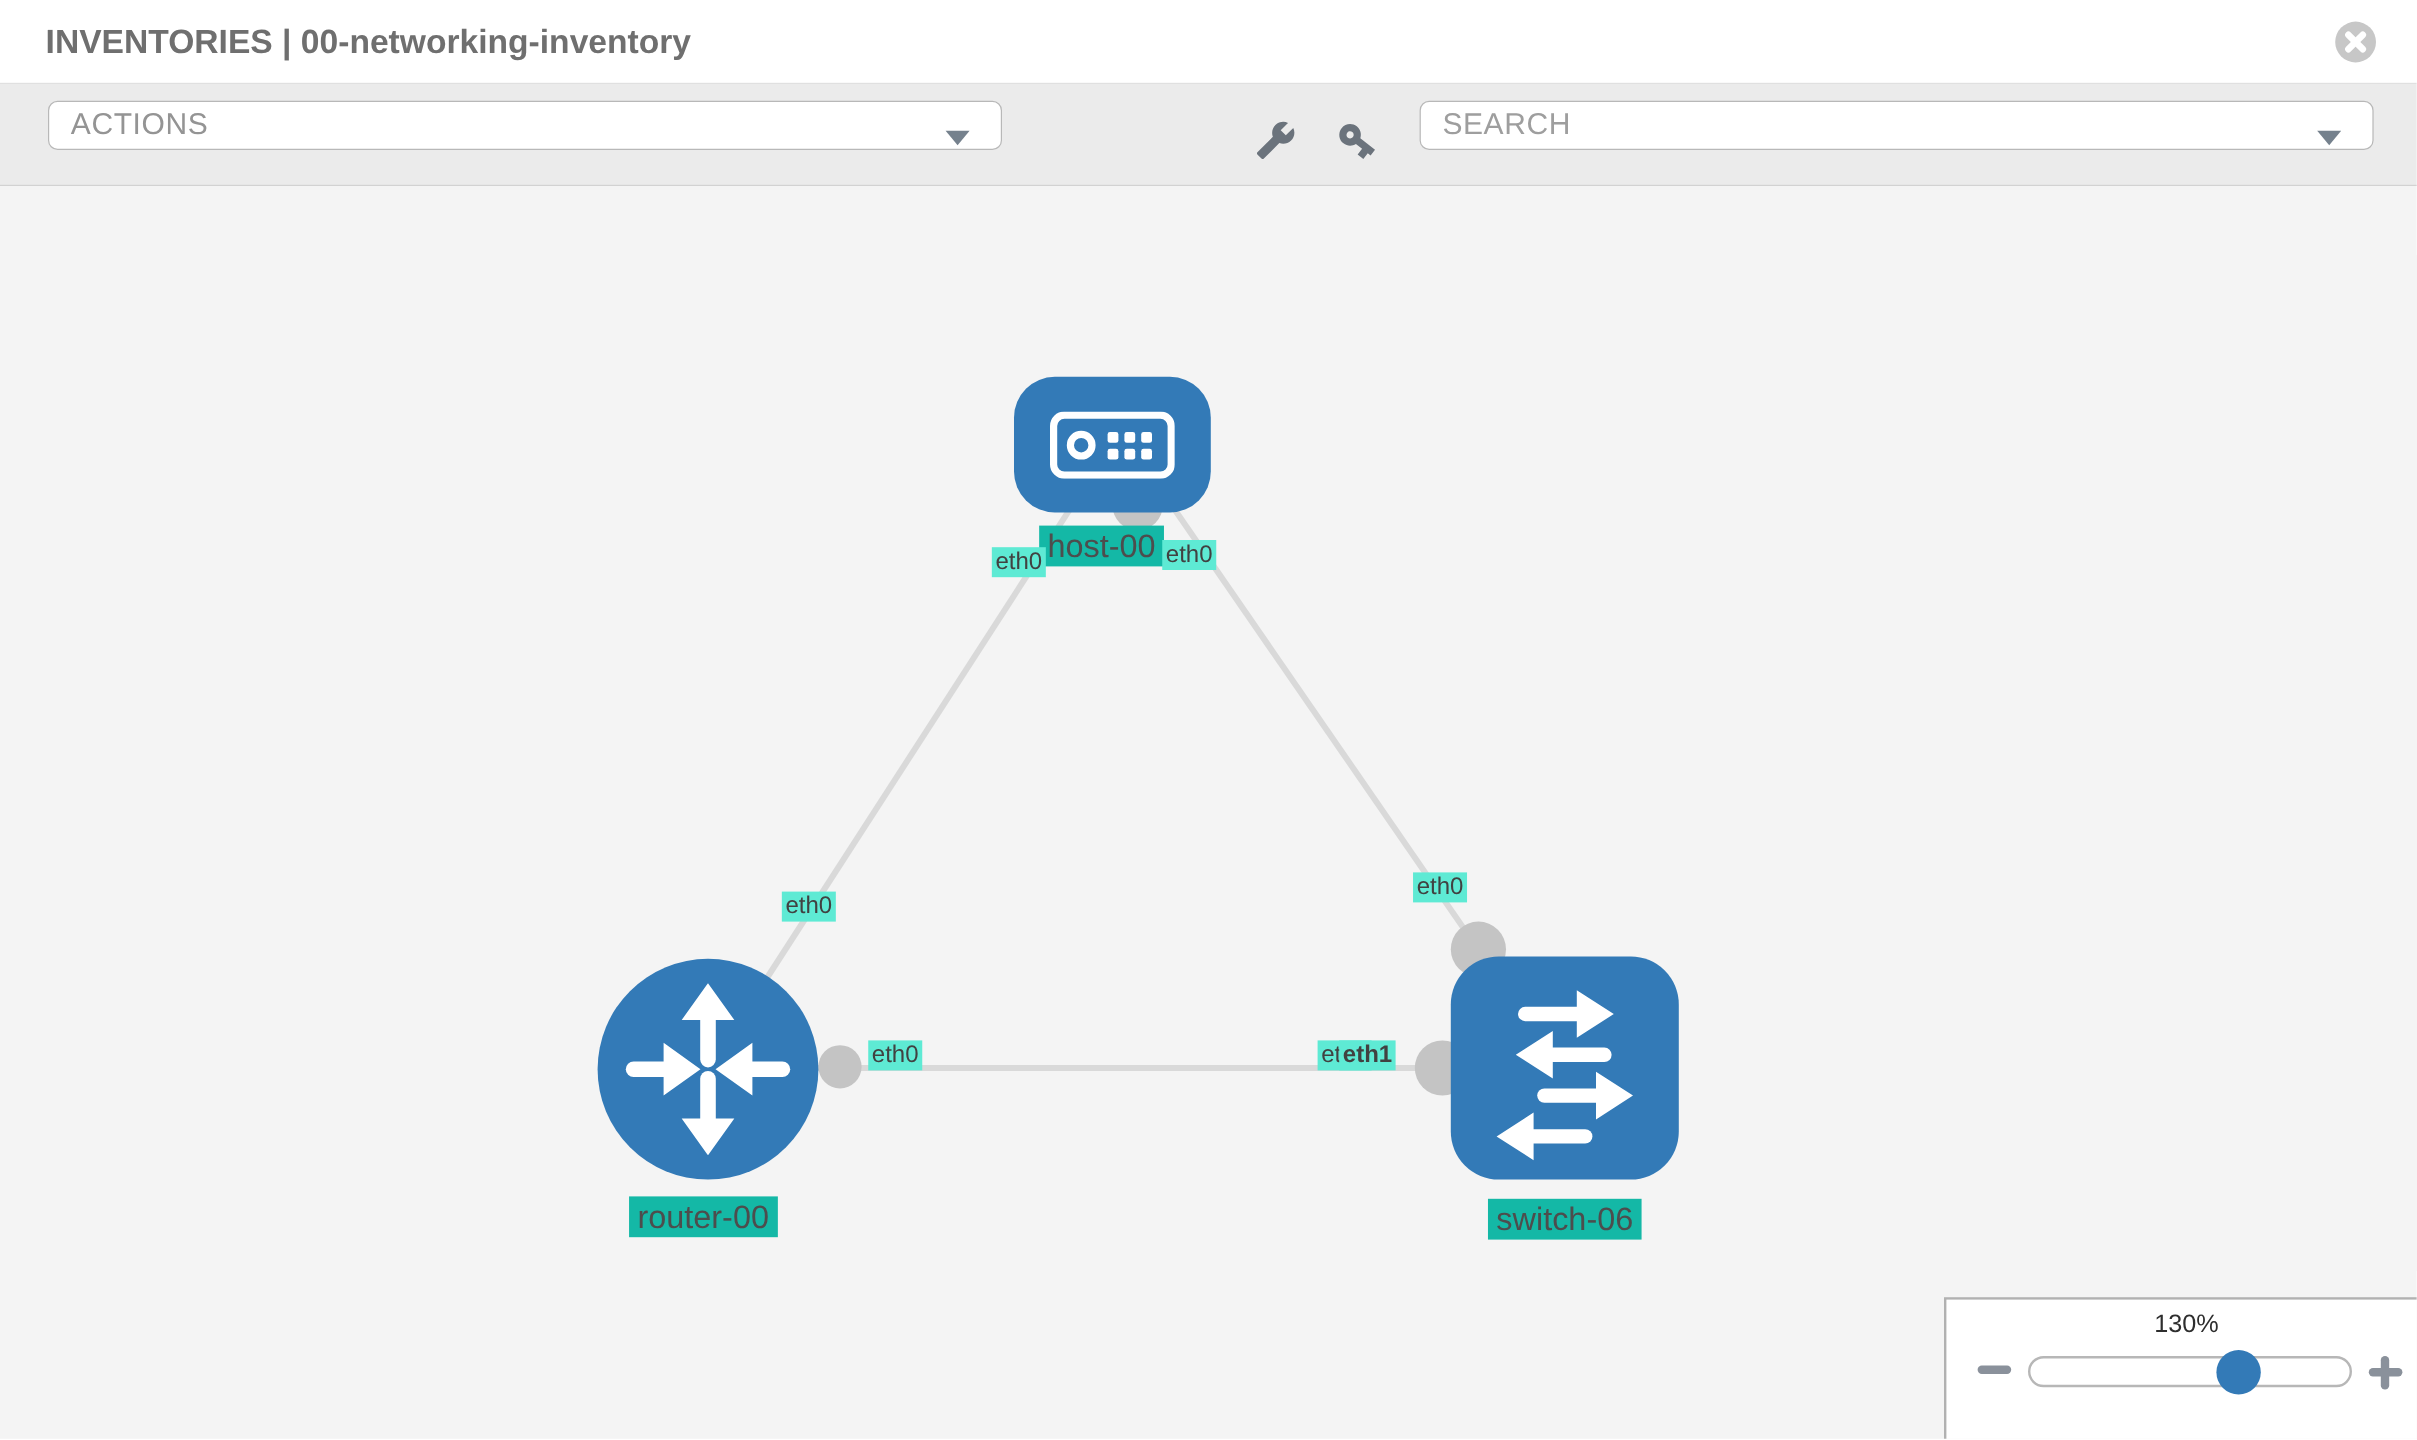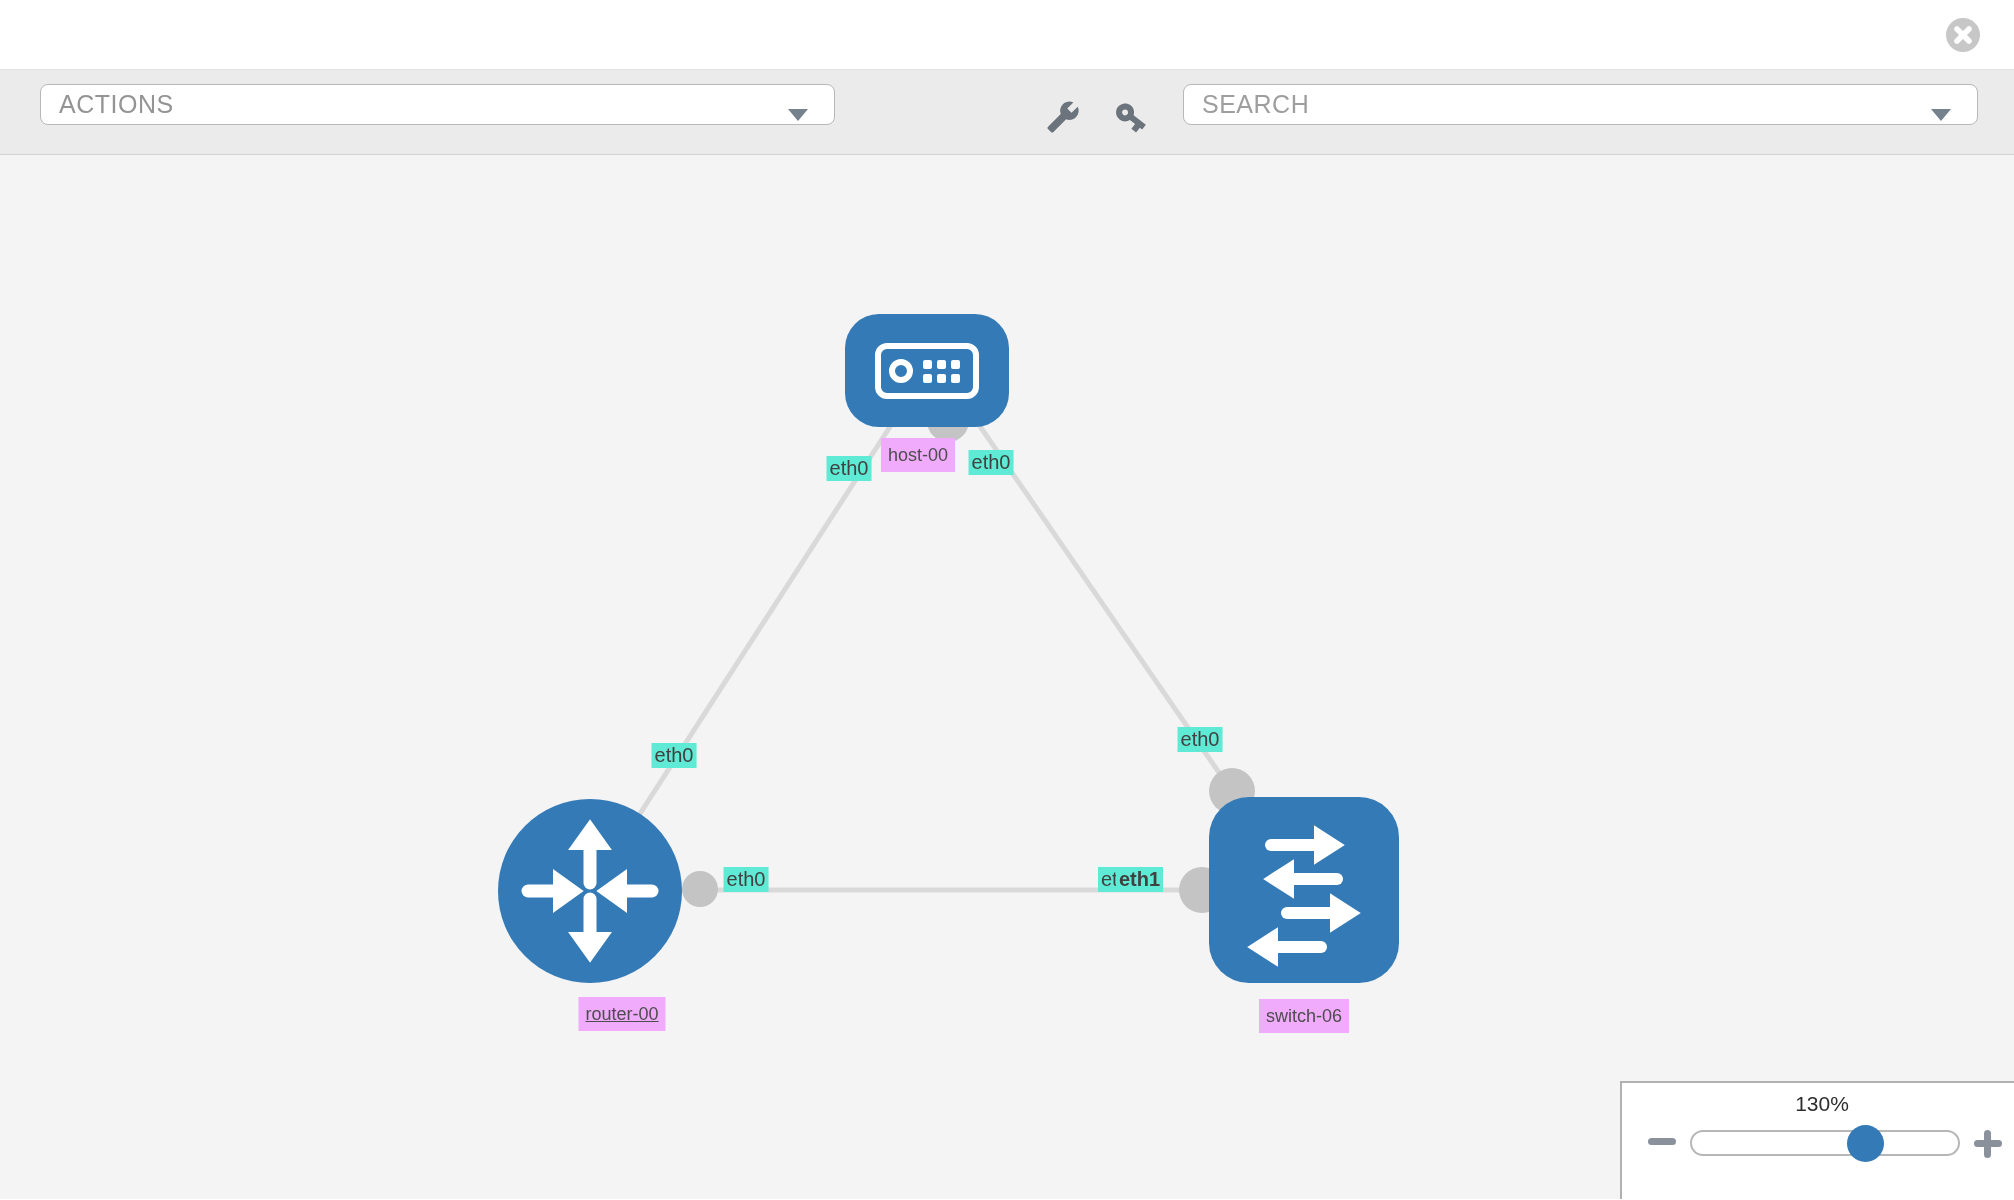--- a/index.html
+++ b/index.html
@@ -37,24 +37,24 @@
   .net-svg{position:absolute;left:0;top:0;}
   .net-svg .link{stroke:var(--link-gray);stroke-width:5px;}
   .net-svg .iface-dot{fill:var(--dot-gray);}
 
   .node{position:absolute;background:var(--node-blue);border:none;cursor:pointer;padding:0;
     display:flex;align-items:center;justify-content:center;}
   .node-host{left:845px;top:159px;width:164px;height:113px;border-radius:34px;}
   .node-router{left:498px;top:644px;width:184px;height:184px;border-radius:50%;}
   .node-switch{left:1209px;top:642px;width:190px;height:186px;border-radius:40px;}
 
-  .node-label{position:absolute;transform:translateX(-50%);background:#f0abfc;color:#4d4d4d;
-    font-size:18px;line-height:34px;padding:0 7px;white-space:nowrap;}
+  .node-label{position:absolute;transform:translateX(-50%);background:#14b8a6;color:#4d4d4d;
+    font-size:27px;line-height:34px;padding:0 7px;white-space:nowrap;}
   .lbl-host{left:918px;top:283px;}
-  .lbl-router{left:622px;top:842px;text-decoration:underline;}
+  .lbl-router{left:586px;top:842px;}
   .lbl-switch{left:1304px;top:844px;}
 
   .iface-label{position:absolute;background:#5eead4;color:#414141;font-size:20px;line-height:25px;
     padding:0 3px;white-space:nowrap;}
   .center-x{transform:translateX(-50%);}
   .if-a-host{left:849px;top:301px;}
   .if-a-router{left:674px;top:588px;}
   .if-b-host{left:991px;top:295px;}
   .if-b-switch{left:1200px;top:572px;}
   .if-c-router{left:746px;top:712px;}
@@ -72,20 +72,21 @@
   .zoom-thumb{position:absolute;top:42px;left:225px;width:37px;height:37px;border-radius:50%;
     background:var(--node-blue);border:none;cursor:grab;padding:0;}
   .zoom-plus{position:absolute;left:352px;top:47px;width:28px;height:28px;background:none;border:none;cursor:pointer;padding:0;}
   .zoom-plus::before{content:"";position:absolute;left:0;top:10px;width:28px;height:7px;border-radius:4px;background:#8a919b;}
   .zoom-plus::after{content:"";position:absolute;left:10px;top:0;width:7px;height:28px;border-radius:4px;background:#8a919b;}
 </style>
 </head>
 <body>
 
 <div class="header">
+  <div class="page-title">INVENTORIES | 00-networking-inventory</div>
   <button class="close-btn">
     <svg width="34" height="34" viewBox="0 0 34 34">
       <line x1="11" y1="11" x2="23" y2="23" stroke="#fff" stroke-width="5.5" stroke-linecap="round"></line>
       <line x1="23" y1="11" x2="11" y2="23" stroke="#fff" stroke-width="5.5" stroke-linecap="round"></line>
     </svg>
   </button>
 </div>
 
 <div class="toolbar">
   <div class="dd-box dd-actions">

